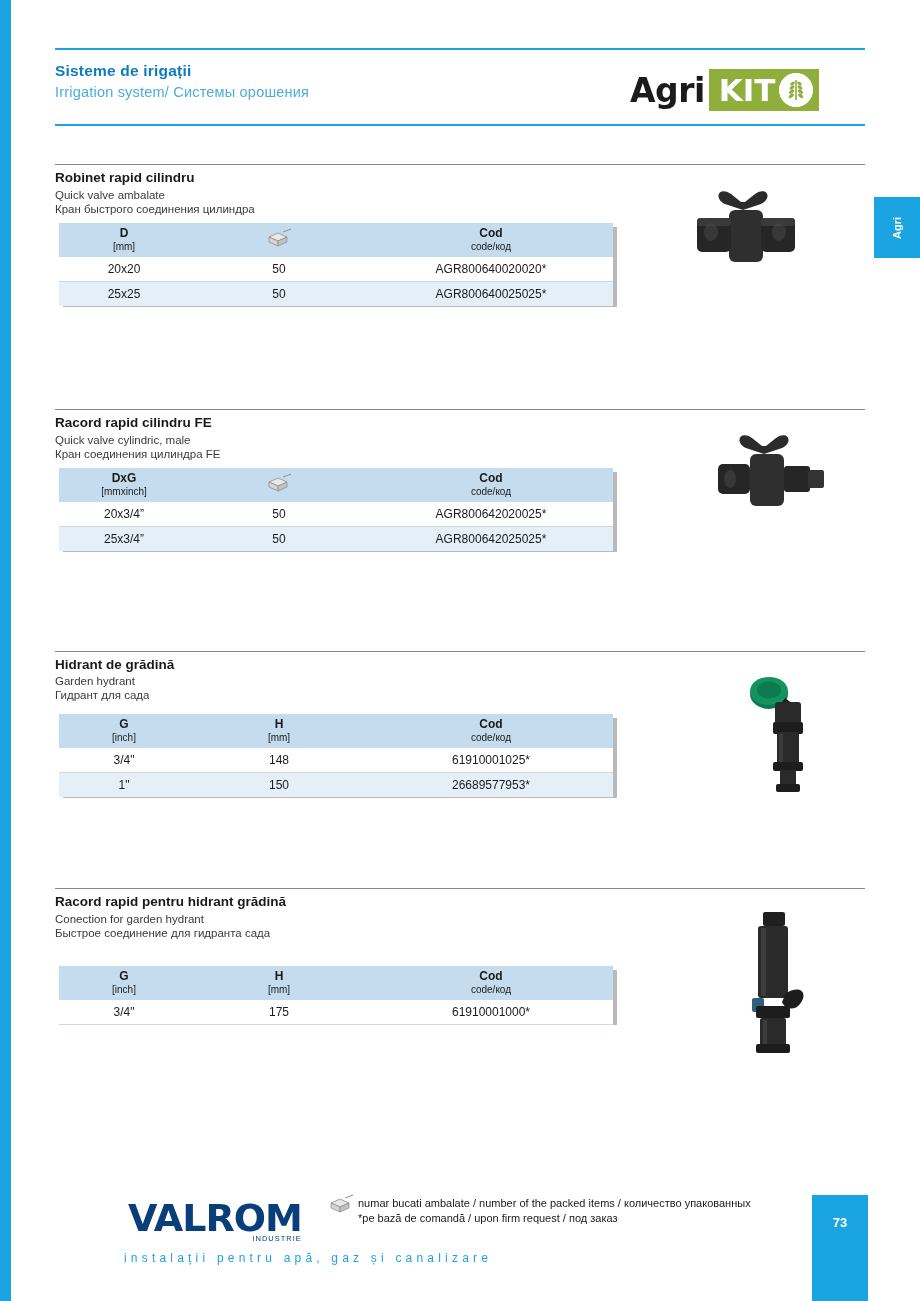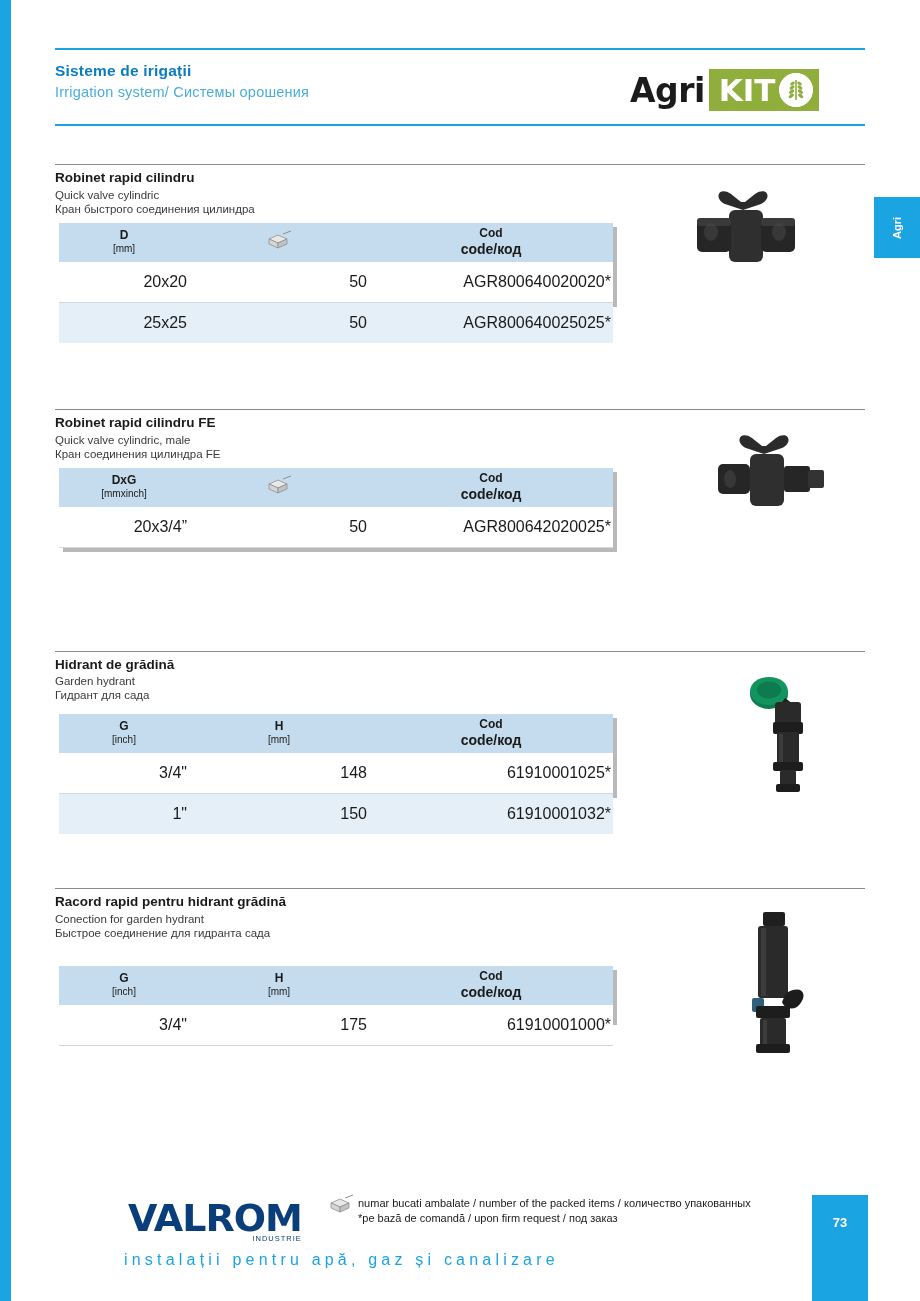--- a/index.html
+++ b/index.html
@@ -147,27 +147,27 @@
     line-height: 1.15;
     border: none;
   }
   table.spec th .unit {
     display: block;
     font-weight: normal;
     font-size: 10px;
   }
   table.spec th .code2 {
     display: block;
-    font-weight: bold;
-    font-size: 14px;
+    font-weight: normal;
+    font-size: 10px;
   }
   table.spec td {
-    text-align: right;
-    padding: 11px 2px;
-    font-size: 16px;
+    text-align: center;
+    padding: 5px 2px;
+    font-size: 12px;
     border: none;
   }
   table.spec tr.row-white td { background: #ffffff; }
   table.spec tr.row-alt td { background: #e4eff7; }
   table.spec tr.row-white td { border-bottom: 1px solid #cfd9e0; }
   .table-shadow {
     position: absolute;
     background: #b9b9b9;
   }
 
@@ -193,21 +193,21 @@
   .valrom-industrie {
     position: absolute;
     right: 0; top: 38px;
     font-size: 7.5px;
     color: #0a3e7a;
     letter-spacing: 1px;
   }
   .footer-tagline {
     position: absolute;
     left: 124px; top: 1251px;
-    font-size: 16px;
+    font-size: 12px;
     color: #1ba4e2;
     letter-spacing: 4.2px;
   }
   .footer-note1 {
     position: absolute;
     left: 358px; top: 1197px;
     font-size: 11px;
     color: #1a1a1a;
   }
   .footer-note2 {
@@ -264,21 +264,21 @@
     </div>
   </div>
 </div>
 
 <div class="side-tab">
   <span>Agri</span>
 </div>
 
 <div class="sec-rule" style="top:164px;"></div>
 <div class="prod-title" style="top:170px;">Robinet rapid cilindru</div>
-<div class="prod-sub1" style="top:189px;">Quick valve cylindric</div>
+<div class="prod-sub1" style="top:189px;">Quick valve ambalate</div>
 <div class="prod-sub2" style="top:203px;">Кран быстрого соединения цилиндра</div>
 
 <div class="table-shadow" style="left:63px; top:227px; width:554px; height:80px;"></div>
 <table class="spec" style="left:59px; top:223px; width:554px;">
   <thead>
     <tr>
       <th style="width:130px;">
         <span>D</span>
         <span class="unit">[mm]</span>
       </th>
@@ -325,21 +325,21 @@
 
     <rect x="68" y="38" width="34" height="34" rx="5" fill="#262626"></rect>
     <rect x="68" y="38" width="34" height="8" rx="3" fill="#3a3a3a"></rect>
 
     <ellipse cx="18" cy="52" rx="7" ry="9" fill="#4a4a4a" opacity="0.5"></ellipse>
     <ellipse cx="86" cy="52" rx="7" ry="9" fill="#4a4a4a" opacity="0.5"></ellipse>
   </svg>
 </div>
 
 <div class="sec-rule" style="top:409px;"></div>
-<div class="prod-title" style="top:415px;">Robinet rapid cilindru FE</div>
+<div class="prod-title" style="top:415px;">Racord rapid cilindru FE</div>
 <div class="prod-sub1" style="top:434px;">Quick valve cylindric, male</div>
 <div class="prod-sub2" style="top:448px;">Кран соединения цилиндра FE</div>
 
 <div class="table-shadow" style="left:63px; top:472px; width:554px; height:80px;"></div>
 <table class="spec" style="left:59px; top:468px; width:554px;">
   <thead>
     <tr>
       <th style="width:130px;">
         <span>DxG</span>
         <span class="unit">[mmxinch]</span>
@@ -358,20 +358,25 @@
         <span>Cod</span>
         <span class="code2">code/код</span>
       </th>
     </tr>
   </thead>
   <tbody>
     <tr class="row-white">
       <td>20x3/4”</td>
       <td>50</td>
       <td>AGR800642020025*</td>
+    </tr>
+    <tr class="row-alt">
+      <td>25x3/4”</td>
+      <td>50</td>
+      <td>AGR800642025025*</td>
     </tr>
   </tbody>
 </table>
 
 <div class="photo" style="left:712px; top:424px;">
   <svg width="130" height="100" viewBox="0 0 130 100">
     <rect x="0" y="0" width="130" height="100" fill="#ffffff"></rect>
     <path d="M40 14 C28 6, 22 18, 34 24 L52 30 L70 24 C82 18, 76 6, 64 14 L54 22 L50 22 Z" fill="#2b2b2b"></path>
     <rect x="38" y="30" width="34" height="52" rx="6" fill="#2f2f2f"></rect>
     <rect x="6" y="40" width="32" height="30" rx="5" fill="#262626"></rect>
@@ -406,21 +411,21 @@
   </thead>
   <tbody>
     <tr class="row-white">
       <td>3/4"</td>
       <td>148</td>
       <td>61910001025*</td>
     </tr>
     <tr class="row-alt">
       <td>1"</td>
       <td>150</td>
-      <td>61910001032*</td>
+      <td>26689577953*</td>
     </tr>
   </tbody>
 </table>
 
 <div class="photo" style="left:735px; top:672px;">
   <svg width="90" height="130" viewBox="0 0 90 130">
     <rect x="0" y="0" width="90" height="130" fill="#ffffff"></rect>
 
     <ellipse cx="34" cy="22" rx="19" ry="15" fill="#0e7a4f"></ellipse>
     <ellipse cx="34" cy="19" rx="19" ry="14" fill="#13935e"></ellipse>

